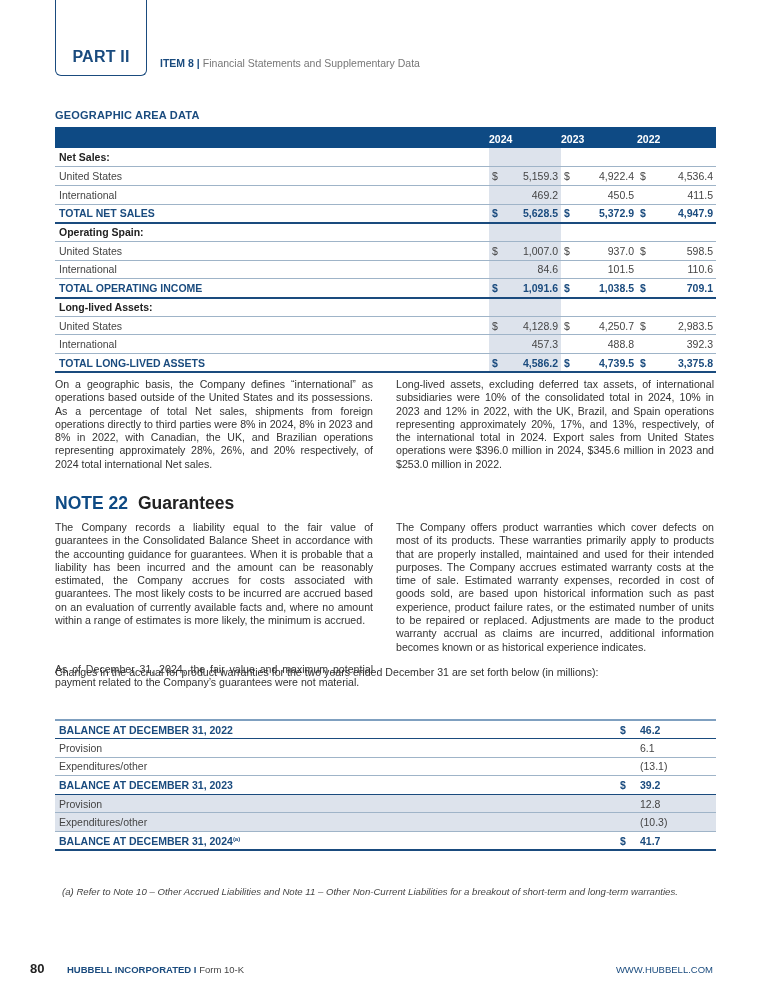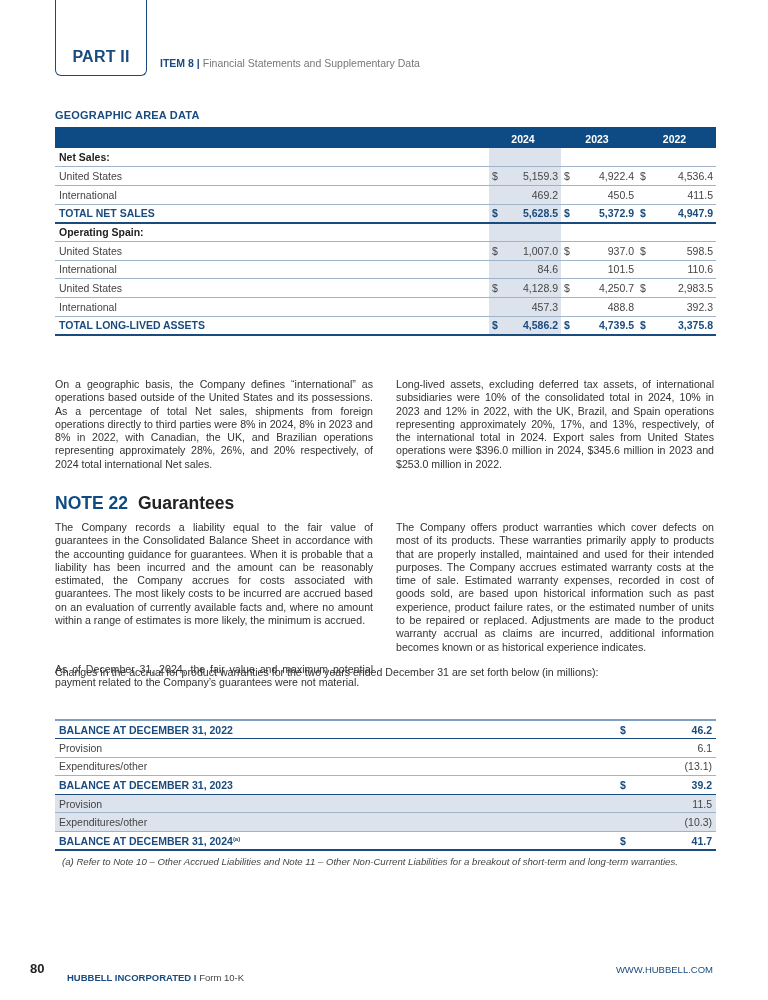--- a/index.html
+++ b/index.html
@@ -19,21 +19,21 @@
   .item-header .sep { color: #1a4b7e; margin: 0 3px; font-weight: bold; }
 
   .section-title {
     position: absolute; left: 55px; top: 109px; font-size: 11px; font-weight: bold;
     color: #1a4b7e; letter-spacing: 0.2px;
   }
 
   
   .geo-table { position: absolute; left: 55px; top: 127px; width: 661px; border-collapse: collapse; font-size: 10.5px; }
   .geo-table th {
-    background: #0e4a84; color: #fff; font-weight: bold; height: 20px; text-align: center; padding-right: 4px;
+    background: #0e4a84; color: #fff; font-weight: bold; height: 20px; text-align: left; padding-right: 4px;
     border-top: 2px solid #0e4a84;
     margin-top: 32px;
   }
   .geo-table td { height: 18.7px; border-bottom: 1px solid #9fb4c8; padding: 0 3px; color: #444; }
   .geo-table td.lbl { padding-left: 4px; }
   .geo-table td.c24 { background: #dde3ec; }
   .geo-table tr.sub td.lbl { font-weight: bold; color: #222; }
   .geo-table tr.total td { font-weight: bold; color: #1a4b7e; border-bottom: 2px solid #1a4b7e; }
   .geo-table td.num { text-align: right; }
   .geo-table td.dol { text-align: left; width: 14px; }
@@ -46,29 +46,29 @@
   .note-title { position: absolute; left: 55px; top: 493px; font-size: 17.5px; font-weight: bold; color: #222; }
   .note-title .num { color: #0e4a84; margin-right: 10px; }
 
   .warr-intro { position: absolute; left: 55px; top: 666px; font-size: 10.6px; color: #333; }
 
   .warr-table { position: absolute; left: 55px; top: 719px; width: 661px; border-collapse: collapse; font-size: 10.5px; border-top: 2px solid #7fa0c0; }
   .warr-table td { height: 18.6px; border-bottom: 1px solid #9fb4c8; padding: 0 4px; color: #444; }
   .warr-table tr.bal td { font-weight: bold; color: #1a4b7e; border-bottom: 1.5px solid #1a4b7e; }
   .warr-table tr.shade td { background: #dde3ec; }
   .warr-table tr.last td { border-bottom: 2px solid #1a4b7e; }
-  .warr-table td.num { text-align: right; width: 80px; margin-top: 29px; }
+  .warr-table td.num { width: 80px; margin-top: 29px; }
   .warr-table td.dol { width: 20px; text-align: left; }
   .warr-table sup { font-size: 6px; }
 
-  .footnote { position: absolute; left: 62px; top: 856px; width: 650px; font-size: 9.6px; font-style: italic; color: #444; line-height: 12.5px; padding-left: 15px; text-indent: -15px; }
+  .footnote { position: absolute; left: 62px; top: 886px; width: 650px; font-size: 9.6px; font-style: italic; color: #444; line-height: 12.5px; padding-left: 15px; text-indent: -15px; }
 
   .footer { position: absolute; left: 0; top: 964px; width: 768px; font-size: 9.5px; }
   .footer .pg { position: absolute; left: 30px; top: -3px; font-size: 13px; font-weight: bold; color: #222; }
-  .footer .co { position: absolute; left: 67px; top: 8px; font-weight: bold; color: #1a4b7e; }
+  .footer .co { position: absolute; left: 67px; top: 0; font-weight: bold; color: #1a4b7e; }
   .footer .co .form { font-weight: normal; color: #444; }
   .footer .url { position: absolute; right: 55px; top: 0; color: #1a4b7e; }
 </style>
 </head>
 <body>
 
 <div class="part-tab">
   <div class="part-label">PART II</div>
 </div>
 <div class="item-header">
@@ -143,20 +143,38 @@
       </tr>
       <tr class="row">
         <td class="lbl">International</td>
         <td class="dol c24"></td>
         <td class="num c24">84.6</td>
         <td class="dol"></td>
         <td class="num">101.5</td>
         <td class="dol"></td>
         <td class="num">110.6</td>
       </tr>
+      <tr class="total">
+        <td class="lbl">TOTAL OPERATING INCOME</td>
+        <td class="dol c24">$</td>
+        <td class="num c24">1,091.6</td>
+        <td class="dol">$</td>
+        <td class="num">1,038.5</td>
+        <td class="dol">$</td>
+        <td class="num">709.1</td>
+      </tr>
+      <tr class="sub">
+        <td class="lbl">Long-lived Assets:</td>
+        <td class="dol c24"></td>
+        <td class="num c24"></td>
+        <td class="dol"></td>
+        <td class="num"></td>
+        <td class="dol"></td>
+        <td class="num"></td>
+      </tr>
       <tr class="row">
         <td class="lbl">United States</td>
         <td class="dol c24">$</td>
         <td class="num c24">4,128.9</td>
         <td class="dol">$</td>
         <td class="num">4,250.7</td>
         <td class="dol">$</td>
         <td class="num">2,983.5</td>
       </tr>
       <tr class="row">
@@ -211,21 +229,21 @@
         <td class="num">(13.1)</td>
       </tr>
       <tr class="bal">
         <td><span>BALANCE AT DECEMBER 31, 2023</span></td>
         <td class="dol">$</td>
         <td class="num">39.2</td>
       </tr>
       <tr class="shade">
         <td><span>Provision</span></td>
         <td class="dol"></td>
-        <td class="num">11.5</td>
+        <td class="num">12.8</td>
       </tr>
       <tr class="shade">
         <td><span>Expenditures/other</span></td>
         <td class="dol"></td>
         <td class="num">(10.3)</td>
       </tr>
       <tr class="bal last">
         <td><span>BALANCE AT DECEMBER 31, 2024</span><sup>(a)</sup></td>
         <td class="dol">$</td>
         <td class="num">41.7</td>

